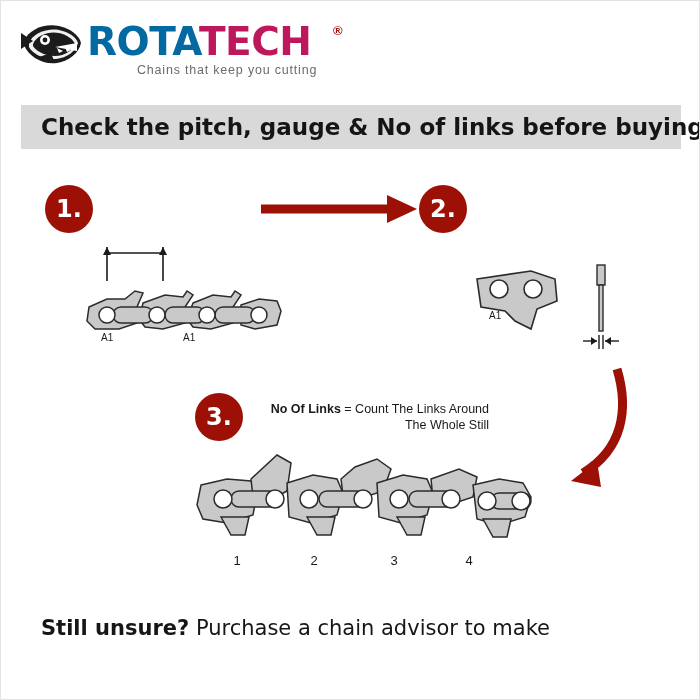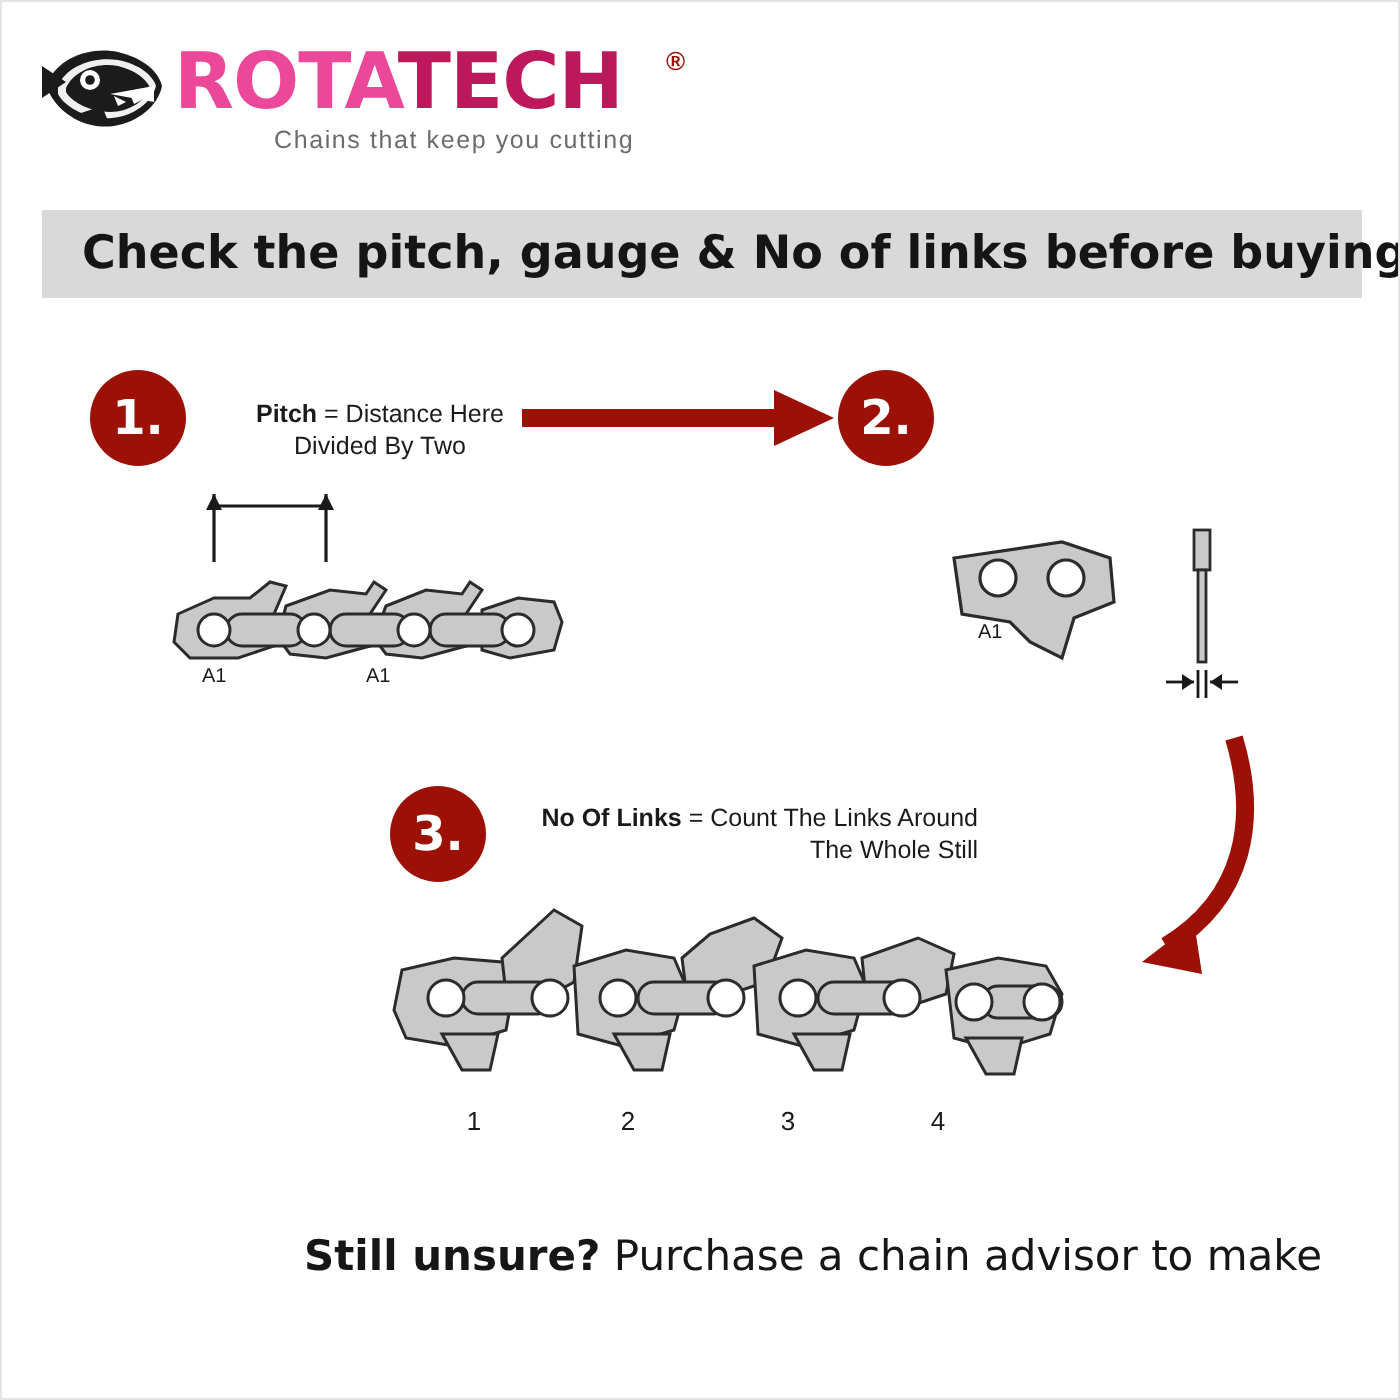--- a/index.html
+++ b/index.html
@@ -39,21 +39,21 @@
     position: absolute;
     left: 66px;
     top: 0px;
     font-size: 39px;
     font-weight: bold;
     letter-spacing: -0.5px;
     color: #111111;
     font-family: "DejaVu Sans", sans-serif;
     white-space: nowrap;
   }
-  #logo-text .rota { color: #ec4899; text-align: right; }
+  #logo-text .rota { color: #0369a1; text-align: right; }
   #logo-text .tech { color: #be185d; }
   #logo-reg {
     position: absolute;
     left: 312px;
     top: 4px;
     font-size: 13px;
     font-weight: bold;
     color: #9c1006;
   }
   #logo-tag {
@@ -147,21 +147,21 @@
   #link-numbers span:nth-child(2) { left: 113px; }
   #link-numbers span:nth-child(3) { left: 193px; }
   #link-numbers span:nth-child(4) { left: 268px; }
 
   
   #footer {
     position: absolute;
     left: 40px;
     top: 612px;
     width: 620px;
-    text-align: right;
+    text-align: left;
     font-size: 21px;
     line-height: 31px;
     color: #161616;
     font-family: "DejaVu Sans", sans-serif;
   }
   #footer .strong { font-weight: bold; }
   #footer .rest { font-weight: normal; }
 </style>
 </head>
 <body>
@@ -186,24 +186,20 @@
     <div id="logo-text"><span class="rota">ROTA</span><span class="tech">TECH</span></div>
     <div id="logo-reg">®</div>
     <div id="logo-tag">Chains that keep you cutting</div>
   </div>
 
   <div id="heading-bar">
     <div id="heading-text">Check the pitch, gauge &amp; No of links before buying</div>
   </div>
 
   <div class="badge" id="badge-1">1.</div>
-  <div class="caption" id="cap-1">
-    <b>Pitch</b><span> = Distance Here</span><br>
-    <span>Divided By Two</span>
-  </div>
 
   <div class="art" id="arrow-1">
     <svg width="160" height="40" viewBox="0 0 160 40">
       <path d="M2 18 L132 18" stroke="#9c1006" stroke-width="9" fill="none"></path>
       <path d="M128 4 L158 18 L128 32 Z" fill="#9c1006"></path>
     </svg>
   </div>
 
   <div class="art" id="art-pitch">
     <svg width="240" height="130" viewBox="0 0 240 130">

